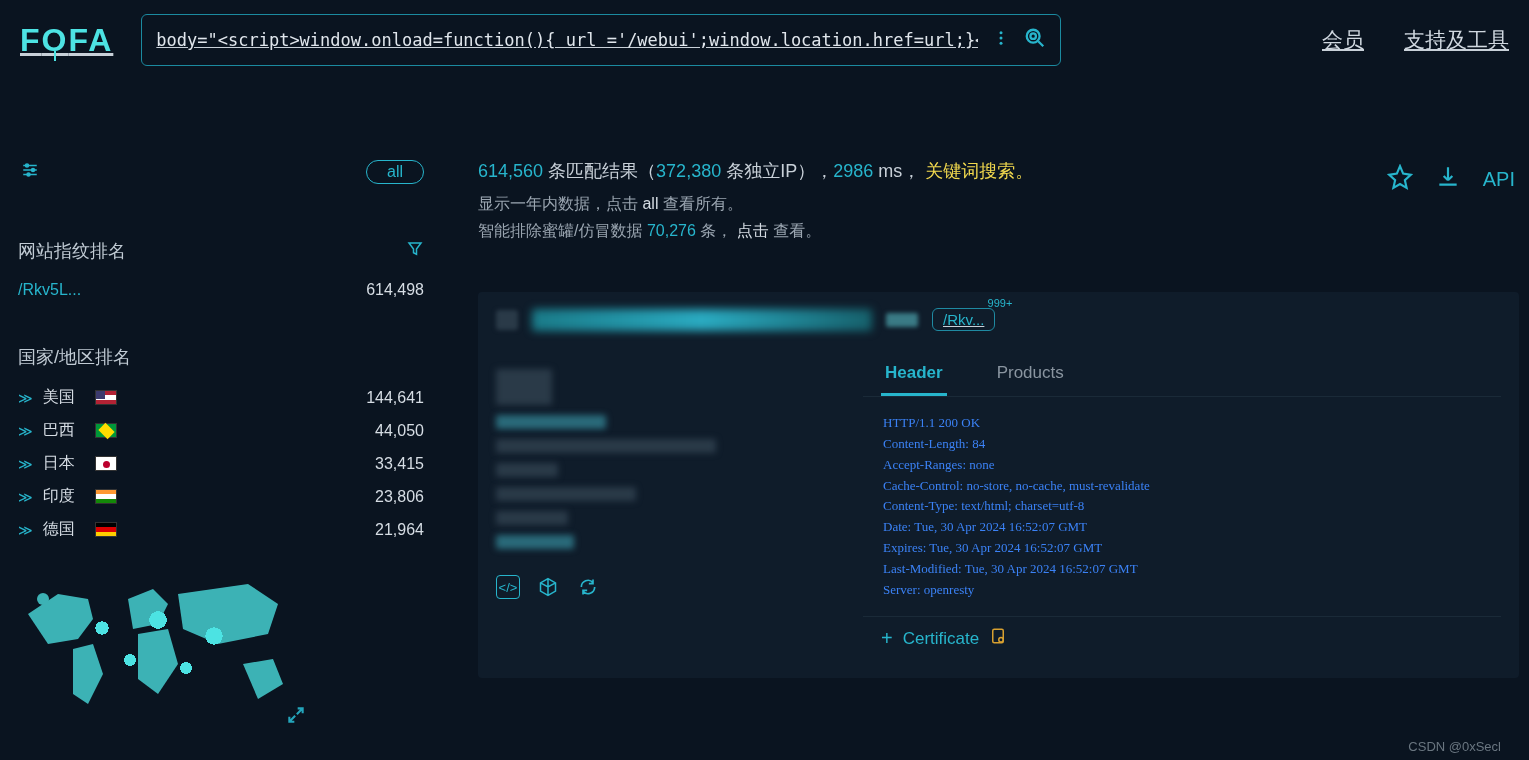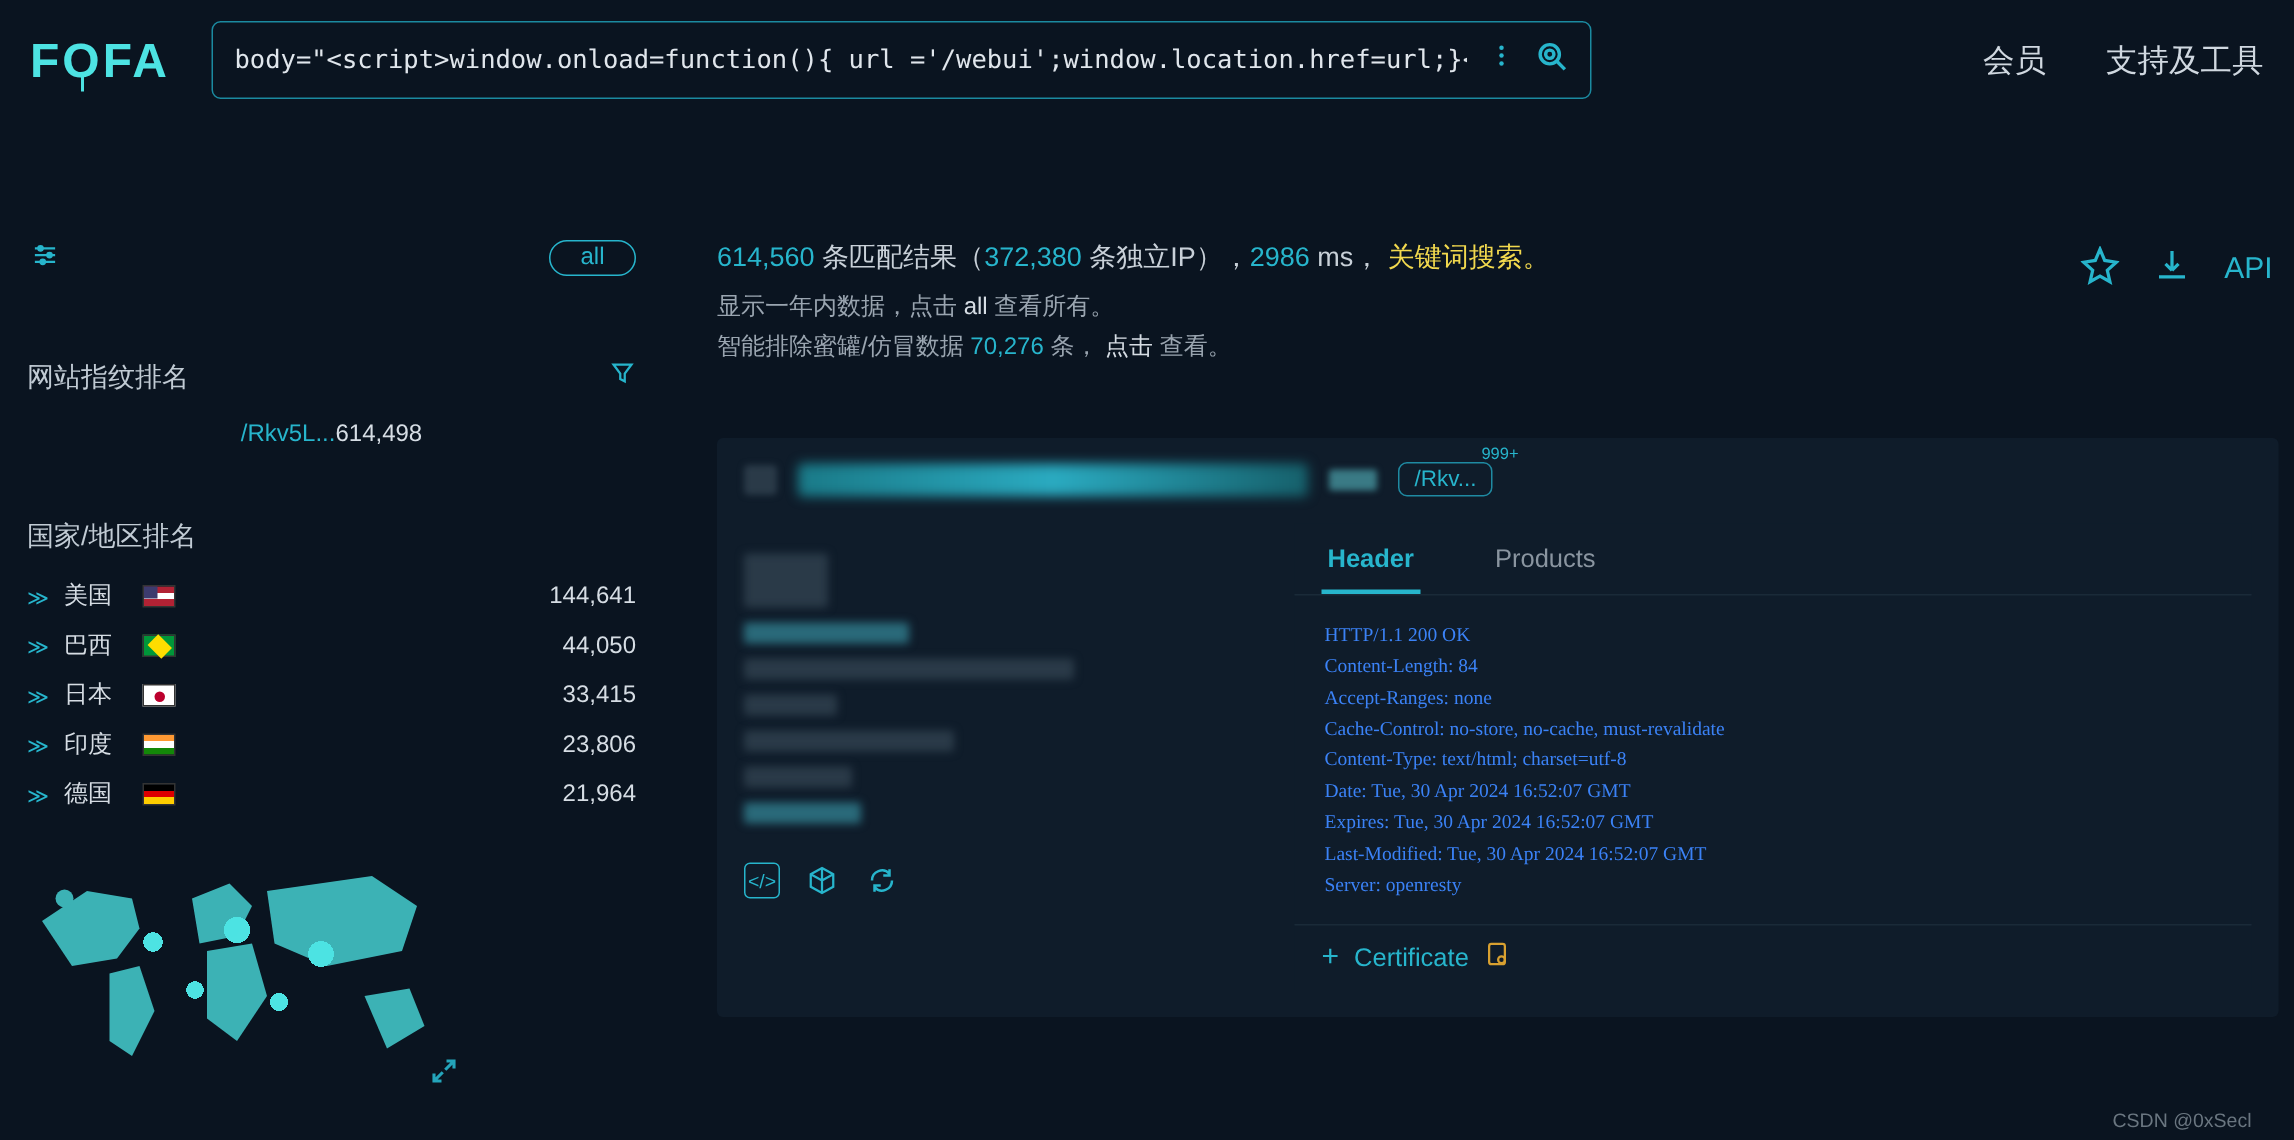--- a/index.html
+++ b/index.html
@@ -9,20 +9,21 @@
   font-family:"Microsoft YaHei",Arial,sans-serif;
   width:1529px; height:760px;
   overflow:hidden;
   position:relative;
 }
 .header {
   display:flex; align-items:center;
   padding:10px 20px;
   gap:28px;
   height:80px;
+  text-decoration:underline;
 }
 .logo {
   color:#4de3e3;
   font-size:32px;
   font-weight:bold;
   letter-spacing:2px;
   font-family:Arial,sans-serif;
   display:flex; align-items:center;
 }
 .logo .q { display:inline-block; position:relative; }
@@ -53,21 +54,21 @@
 .sidebar { width:440px; padding:80px 16px 0 18px; }
 .sidebar-top { display:flex; justify-content:space-between; align-items:center; margin-bottom:55px; padding-left:2px;}
 .sliders-icon { color:#27b5cc; font-size:18px; cursor:pointer;}
 .pill {
   border:1px solid #27b5cc; color:#27b5cc;
   padding:2px 20px; border-radius:20px; font-size:16px;
   cursor:pointer;
 }
 .section-head { display:flex; justify-content:space-between; align-items:center; font-size:18px; color:#c1cbd4; margin-bottom:12px;}
 .section-head .filter-icon { color:#27b5cc; }
-.fprow { display:flex; justify-content:center; font-size:16px; color:#27b5cc; padding:6px 0;}
+.fprow { display:flex; justify-content:space-between; font-size:16px; color:#27b5cc; padding:6px 0;}
 .fprow .count { color:#d6dde4;}
 .country-section { margin-top:40px;}
 .crow { display:flex; align-items:center; gap:10px; padding:6px 0; font-size:16px;}
 .crow .chev { color:#27b5cc; font-size:14px;}
 .crow .cname { color:#d6dde4; min-width:42px;}
 .crow .flag { width:22px; height:15px; display:inline-block; border:1px solid #333;}
 .crow .ccount { margin-left:auto; color:#d6dde4;}
 .worldmap {
   margin-top:18px; width:280px; height:160px;
   background:radial-gradient(circle at 30% 40%, #4de3e3 3%, transparent 3%),
@@ -91,21 +92,21 @@
 
 .right-actions { position:absolute; right:14px; top:164px; display:flex; gap:22px; align-items:center;}
 .right-actions .ic { color:#27b5cc; cursor:pointer;}
 .right-actions .api { color:#27b5cc; font-size:20px; font-weight:500; cursor:pointer;}
 
 .result-card {
   margin-top:50px; background:#0f1c2a;
   border-radius:4px; padding:16px 18px 18px 18px;
   display:flex; flex-direction:column;
 }
-.result-top { display:flex; align-items:center; gap:14px; margin-bottom:18px;}
+.result-top { display:flex; align-items:center; gap:14px; margin-bottom:18px;text-decoration:underline;}
 .blur-chip { width:22px; height:20px; background:#2a3a48; border-radius:3px; filter:blur(2px);}
 .blur-title { width:340px; height:22px; background:linear-gradient(90deg,#1a7a88,#2aaac0,#16606b); border-radius:3px; filter:blur(4px);}
 .blur-ip { width:32px; height:14px; background:#3a7a85; filter:blur(2px); border-radius:2px;}
 .tag { position:relative; border:1px solid #1f8aa2; color:#27b5cc; padding:2px 10px; border-radius:6px; font-size:15px;}
 .tag .badge { position:absolute; top:-12px; right:-18px; color:#27b5cc; font-size:11px;}
 .result-body { display:flex; gap:12px;}
 .left-meta { width:355px; padding-top:10px;}
 .meta-blur { background:#2a3a48; border-radius:2px; margin:10px 0;}
 .mb1{width:56px;height:36px;filter:blur(3px);}
 .mb2{width:110px;height:14px;filter:blur(3px);background:#2a6a7a;}

